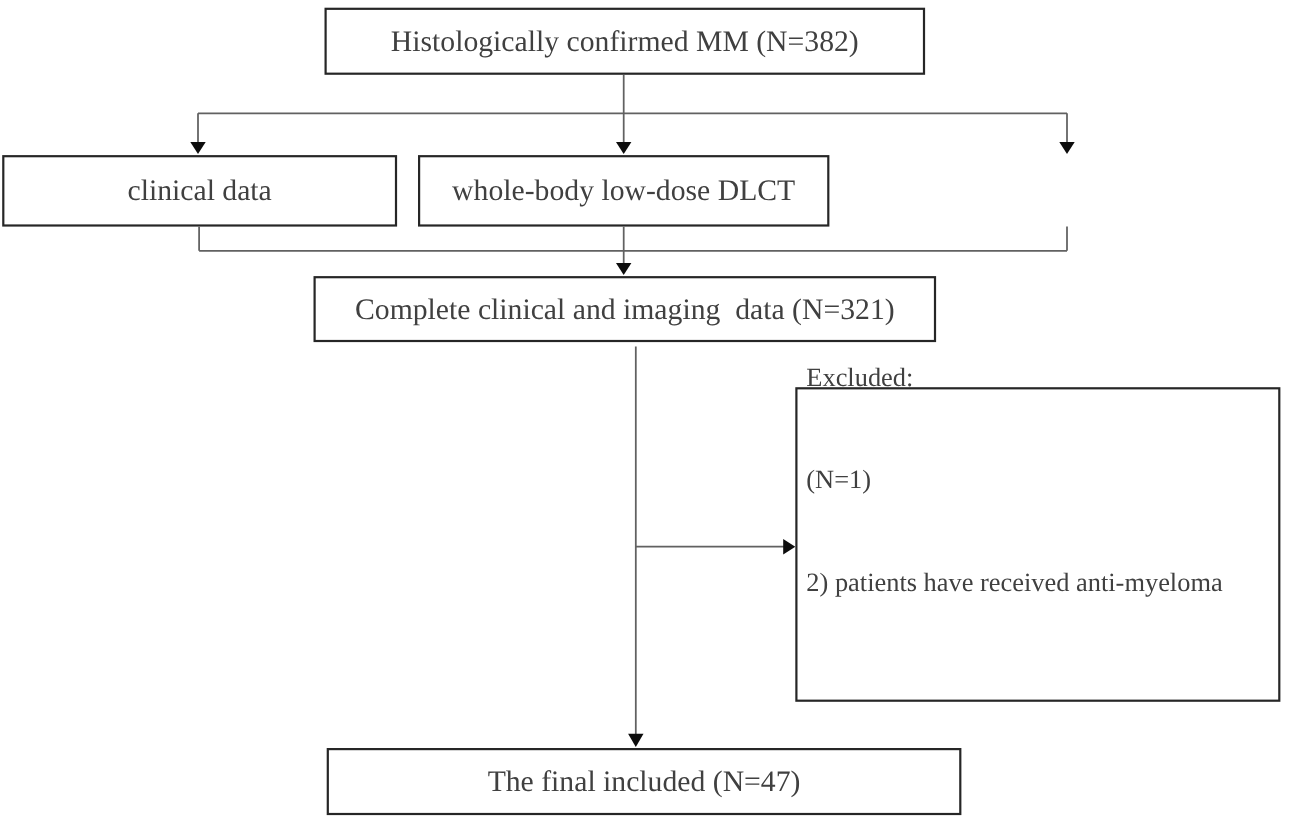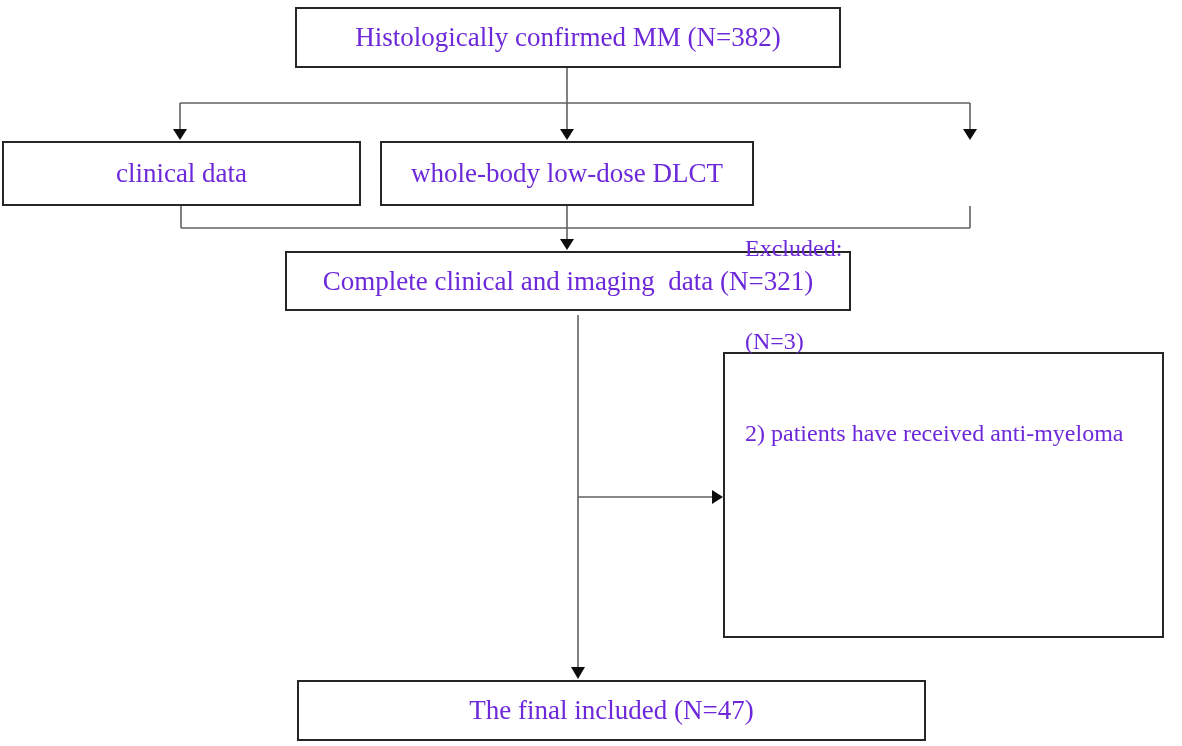--- a/index.html
+++ b/index.html
@@ -6,55 +6,55 @@
     margin: 0;
     padding: 0;
     background: #ffffff;
   }
   .canvas {
     position: relative;
     width: 1182px;
     height: 746px;
     background: #ffffff;
     font-family: "Liberation Serif", "DejaVu Serif", serif;
-    color: #6d28d9;
+    color: #404040;
     overflow: hidden;
   }
   .node {
     position: absolute;
     box-sizing: border-box;
     border: 2px solid #262626;
     background: #ffffff;
     display: flex;
     align-items: center;
     justify-content: center;
     text-align: center;
     font-size: 27px;
     line-height: 1.2;
     white-space: pre-wrap;
   }
   .node.excluded {
-    align-items: flex-end;
+    align-items: center;
     justify-content: flex-start;
     text-align: left;
-    padding: 12px 20px;
+    padding: 12px 8px;
     font-size: 24px;
   }
   .excluded-lines .x-line {
     line-height: 35px;
     white-space: pre-wrap;
   }
   
   #node-histology { left: 295px; top: 7px;   width: 546px; height: 61px; }
   #node-clinical  { left: 2px;   top: 141px; width: 359px; height: 65px; }
   #node-dlct      { left: 380px; top: 141px; width: 374px; height: 65px; }
   #node-mri       { left: 772px; top: 141px; width: 397px; height: 65px; }
   #node-complete  { left: 285px; top: 251px; width: 566px; height: 60px; }
   #node-excluded  { left: 723px; top: 352px; width: 441px; height: 286px; }
-  #node-final     { left: 297px; top: 680px; width: 629px; height: 61px; }
+  #node-final     { left: 297px; top: 680px; width: 577px; height: 61px; }
 
   .connector-layer {
     position: absolute;
     left: 0;
     top: 0;
     pointer-events: none;
   }
   .connector-layer line {
     stroke: #616161;
     stroke-width: 1.6;
@@ -111,21 +111,21 @@
   </div>
 
 
   <div class="node" id="node-complete">
     <span>Complete clinical and imaging  data (N=321)</span>
   </div>
 
   <div class="node excluded" id="node-excluded">
     <div class="excluded-lines">
       <div class="x-line">Excluded:</div>
-      <div class="x-line">(N=3)</div>
+      <div class="x-line">(N=1)</div>
       <div class="x-line">2) patients have received anti-myeloma</div>
       
       
       
       
     </div>
   </div>
 
   <div class="node" id="node-final">
     <span>The final included (N=47)</span>

